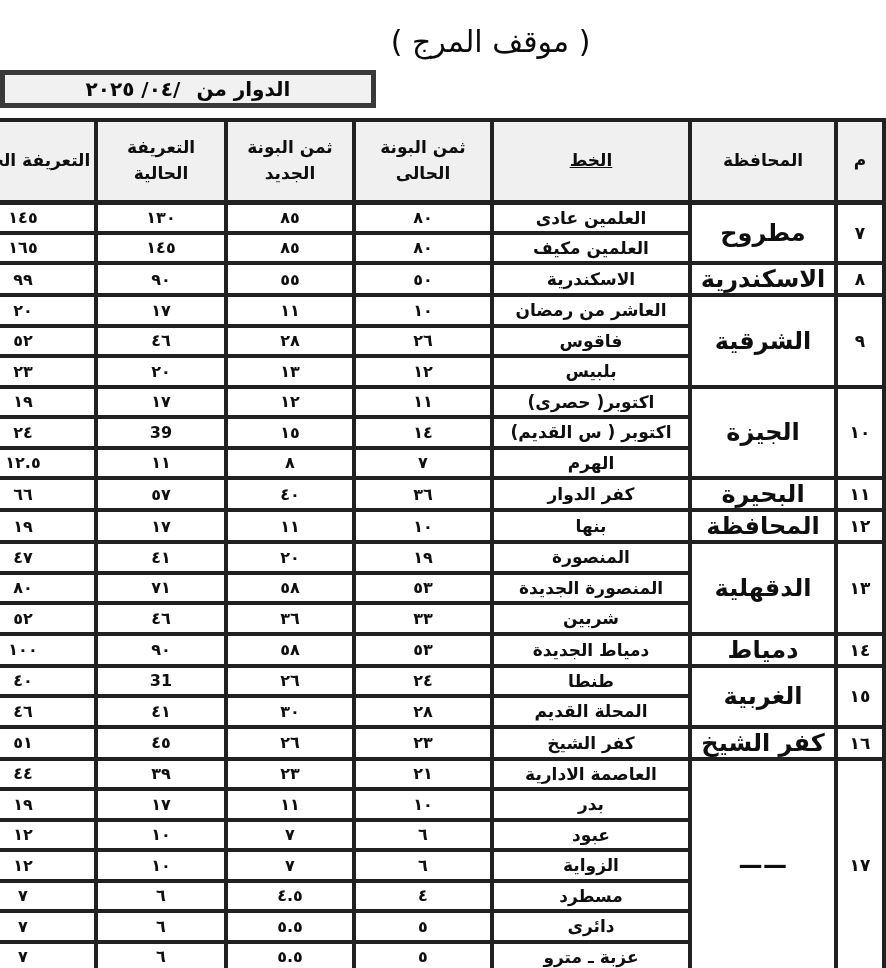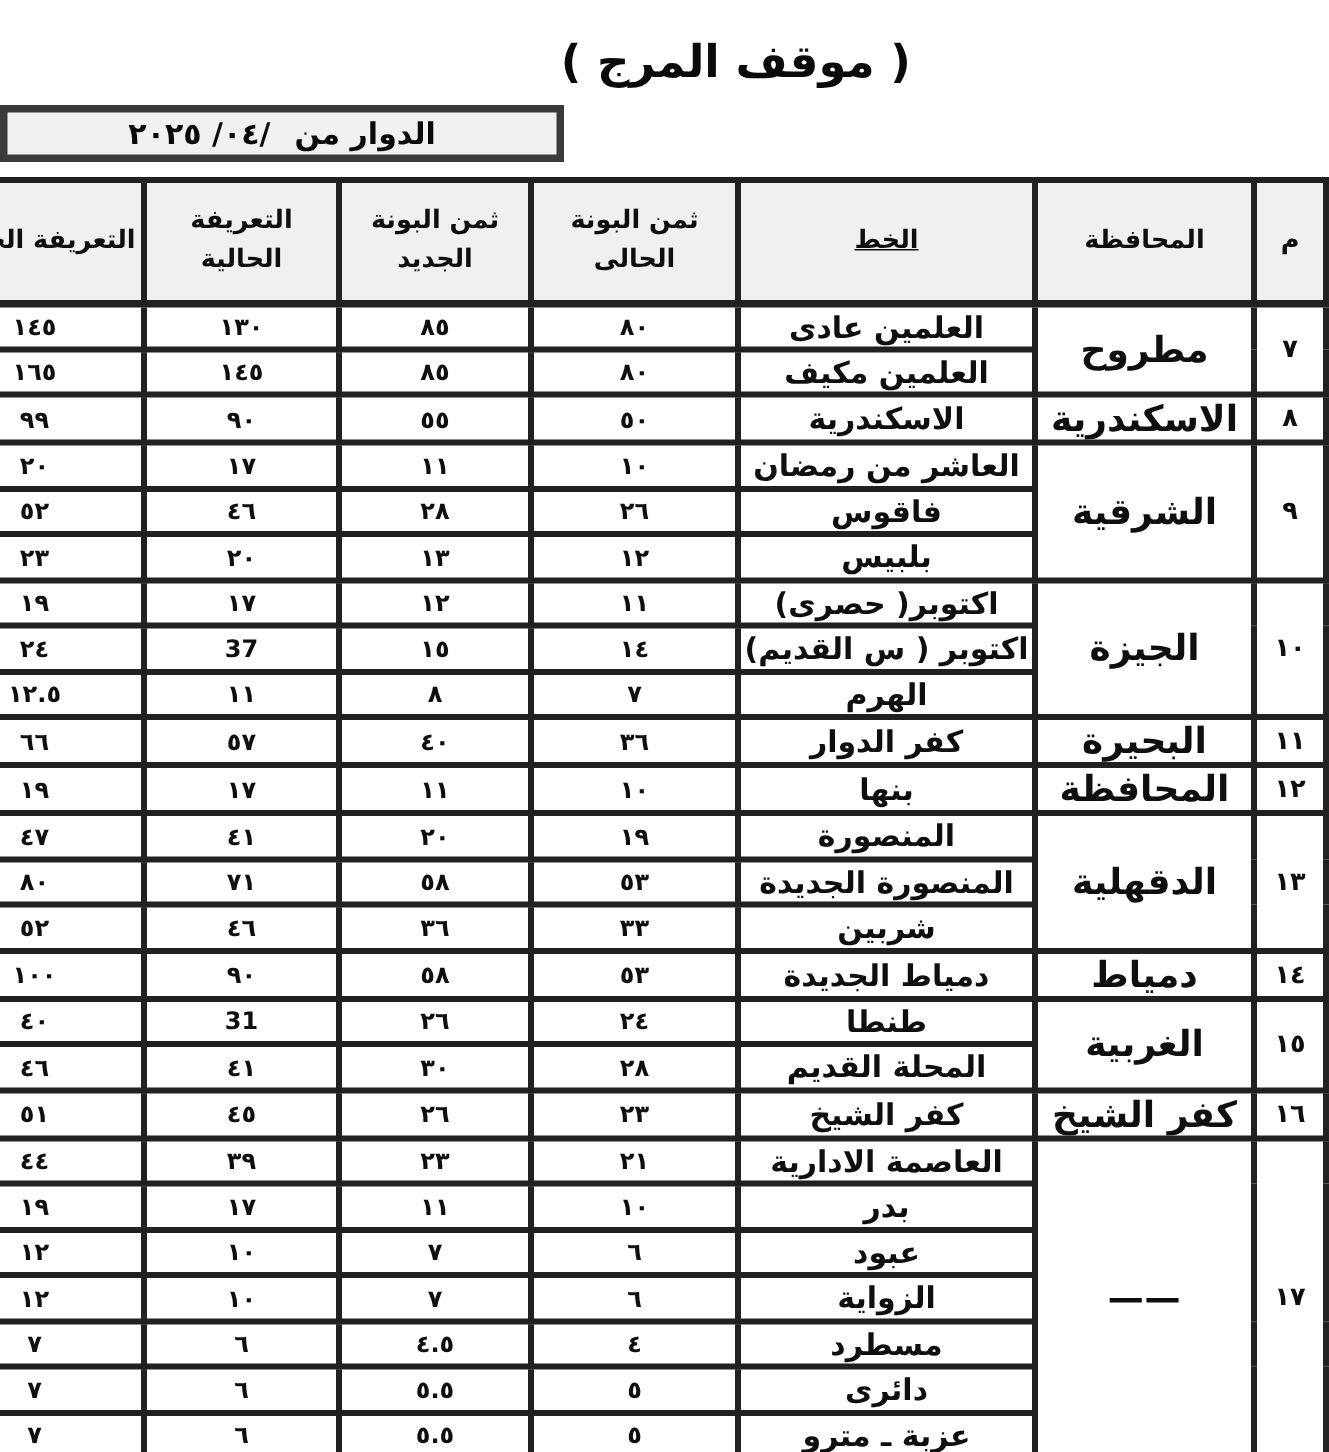--- a/index.html
+++ b/index.html
@@ -2,21 +2,21 @@
 <html lang="ar" dir="rtl"><head>
 <meta charset="utf-8">
 <style>
   html,body{margin:0;padding:0;background:#ffffff;}
   body{
     width:886px;height:968px;position:relative;overflow:hidden;
     font-family:"DejaVu Sans", sans-serif;color:#111111;
   }
   .page-title{
     position:absolute;top:24px;left:95px;right:0;
-    text-align:center;font-size:30px;font-weight:bold;color:#0a0a0a;
+    text-align:center;font-size:30px;font-weight:normal;color:#0a0a0a;
     letter-spacing:1px;
   }
   .date-box{
     position:absolute;top:70px;left:0;width:376px;height:38px;
     background:#f1f1f1;border:5px solid #3a3a3a;box-sizing:border-box;
     display:flex;align-items:center;justify-content:center;gap:16px;
     direction:rtl;font-size:20px;font-weight:bold;color:#0a0a0a;
   }
   table.fare-table{
     position:absolute;top:118px;right:0;width:878px;
@@ -36,21 +36,21 @@
   }
   .w-no{width:40px;}
   .w-governorate{width:138px;}
   .w-line{width:190px;text-decoration:underline;}
   .w-coupon_current{width:130px;}
   .w-coupon_new{width:120px;}
   .w-tariff_current{width:122px;}
   .w-tariff_new{width:138px;}
   td.cell-no{font-size:17px;}
   td.cell-gov{font-size:24px;letter-spacing:0.5px;}
-  td.cell-line{font-size:20px;}
+  td.cell-line{font-size:17px;}
   td.cell-num{font-size:16px;}
 </style>
 </head>
 <body>
 
 <div class="page-title">( موقف المرج )</div>
 
 <div class="date-box">
   <span>الدوار من</span>
   <span>/٠٤/ ٢٠٢٥</span>
@@ -129,21 +129,21 @@
         <td class="cell-line">اكتوبر( حصرى)</td>
         <td class="cell-num">١١</td>
         <td class="cell-num">١٢</td>
         <td class="cell-num">١٧</td>
         <td class="cell-num">١٩</td>
       </tr>
       <tr>
         <td class="cell-line">اكتوبر ( س القديم)</td>
         <td class="cell-num">١٤</td>
         <td class="cell-num">١٥</td>
-        <td class="cell-num">37</td>
+        <td class="cell-num">39</td>
         <td class="cell-num">٢٤</td>
       </tr>
       <tr>
         <td class="cell-line">الهرم</td>
         <td class="cell-num">٧</td>
         <td class="cell-num">٨</td>
         <td class="cell-num">١١</td>
         <td class="cell-num">١٢.٥</td>
       </tr>
       <tr>

